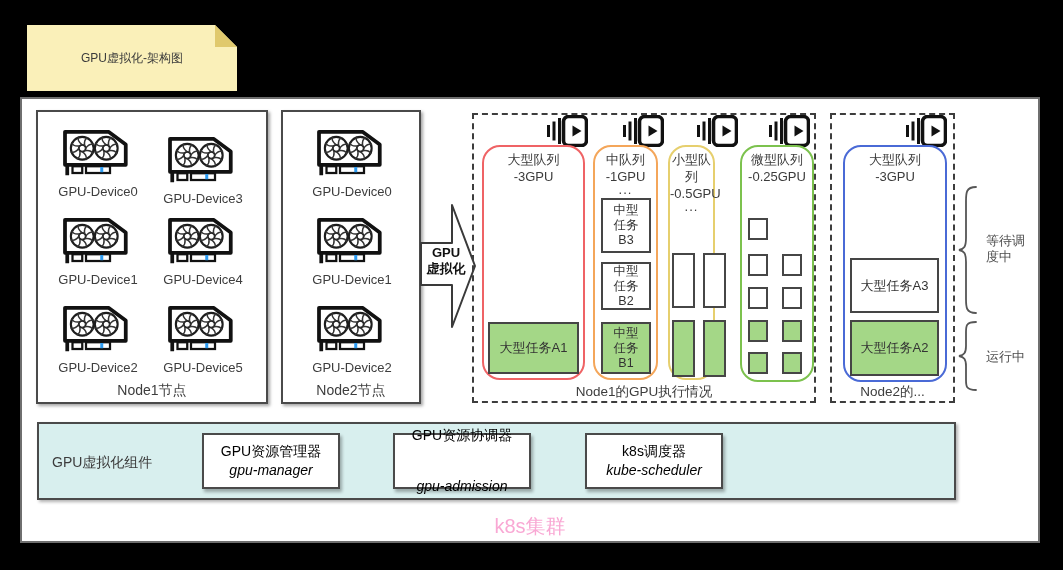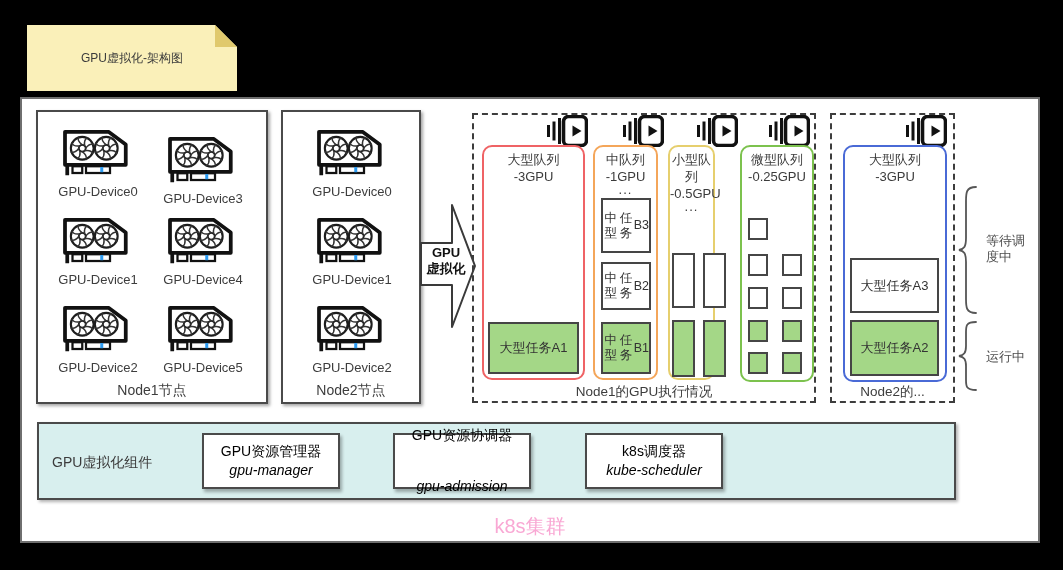--- a/index.html
+++ b/index.html
@@ -20,28 +20,28 @@
   .nodebox{background:#fff;border:2px solid #4a4a4a;box-shadow:2px 2px 3px rgba(0,0,0,.35);}
   .devcell{display:flex;flex-direction:column;align-items:center;}
   .devlabel{font-size:13px;margin-top:2px;white-space:nowrap;color:#3d3d3d;}
   .nodelabel{position:absolute;bottom:2px;left:0;width:100%;text-align:center;font-size:14px;}
 
   
   .dashed{border:2px dashed #3d3d3d;background:transparent;}
   .dashlabel{position:absolute;bottom:0;left:0;width:100%;text-align:center;font-size:13.5px;}
 
   
-  .queue{border:2px solid;border-radius:10px;background:#fff;}
+  .queue{border:2px solid;border-radius:18px;background:#fff;}
   .qhead{text-align:center;font-size:13px;line-height:17px;padding-top:4px;color:#3b3b3b;}
   .qhead .ell{line-height:9px;font-size:13px;letter-spacing:1px;}
 
   .task{border:2px solid #454545;background:#fff;display:flex;align-items:center;justify-content:center;
         font-size:13px;color:#333;text-align:center;}
   .task.green{background:#a4d787;}
-  .task3{flex-direction:row;font-size:12.5px;line-height:15px;}
+  .task3{flex-direction:column;font-size:12.5px;line-height:15px;}
   .cell{border:2px solid #464646;background:#fff;}
   .cell.green{background:#a4d787;}
 
   
   .arrowtext{font-weight:bold;color:#111;font-size:13px;line-height:16px;text-align:center;}
 
   
   .annot{font-size:13px;line-height:16px;color:#4d4d4d;}
 
   

